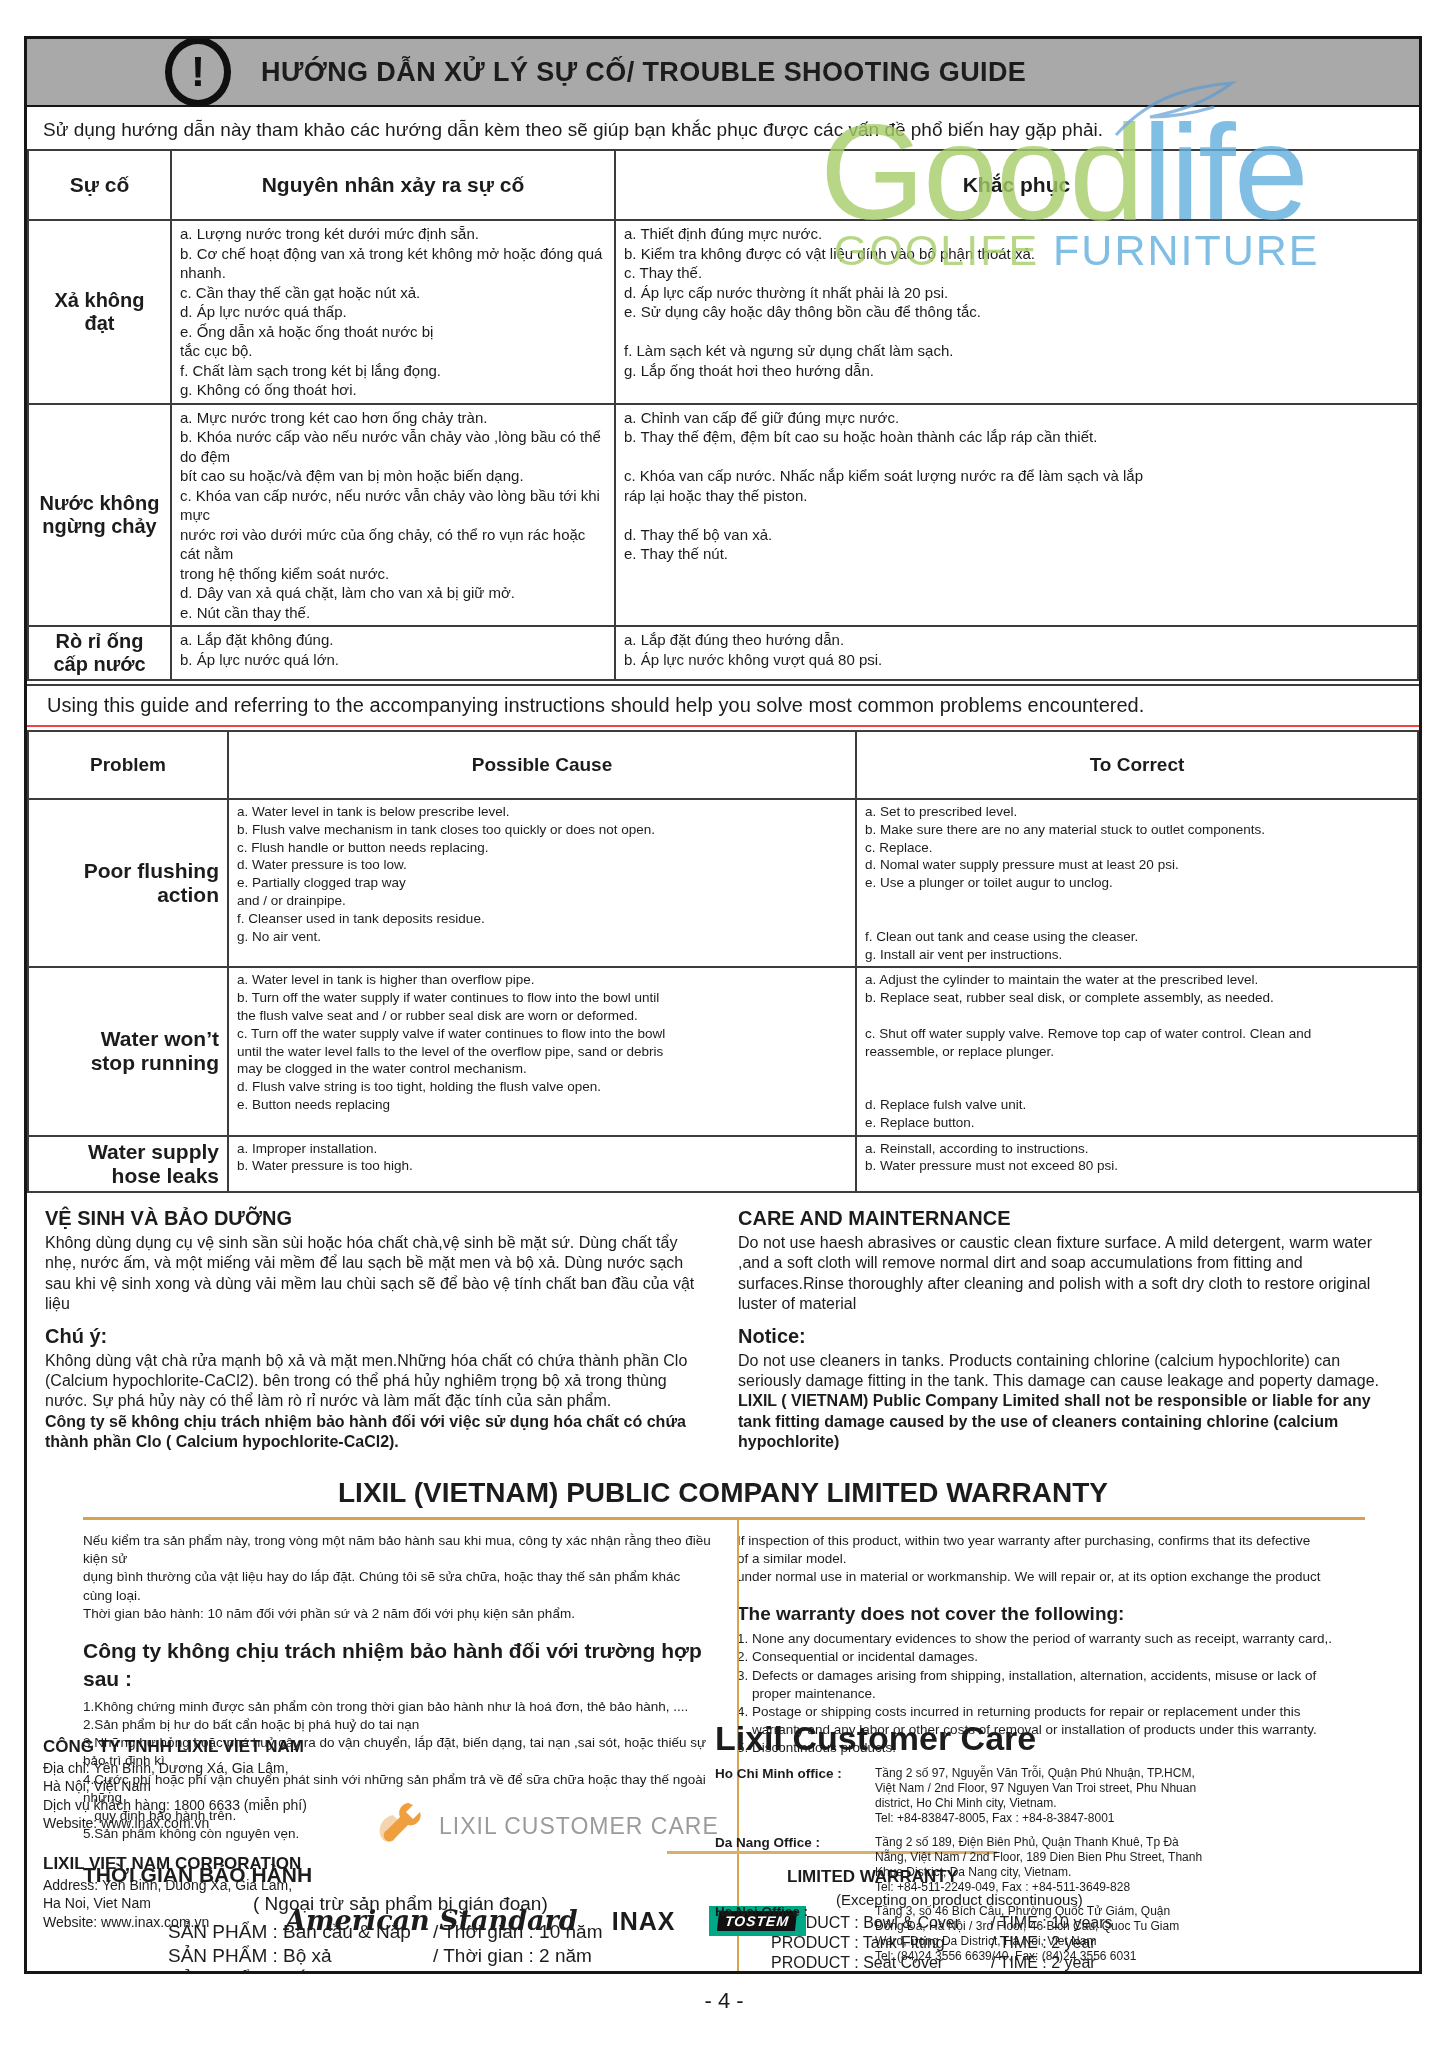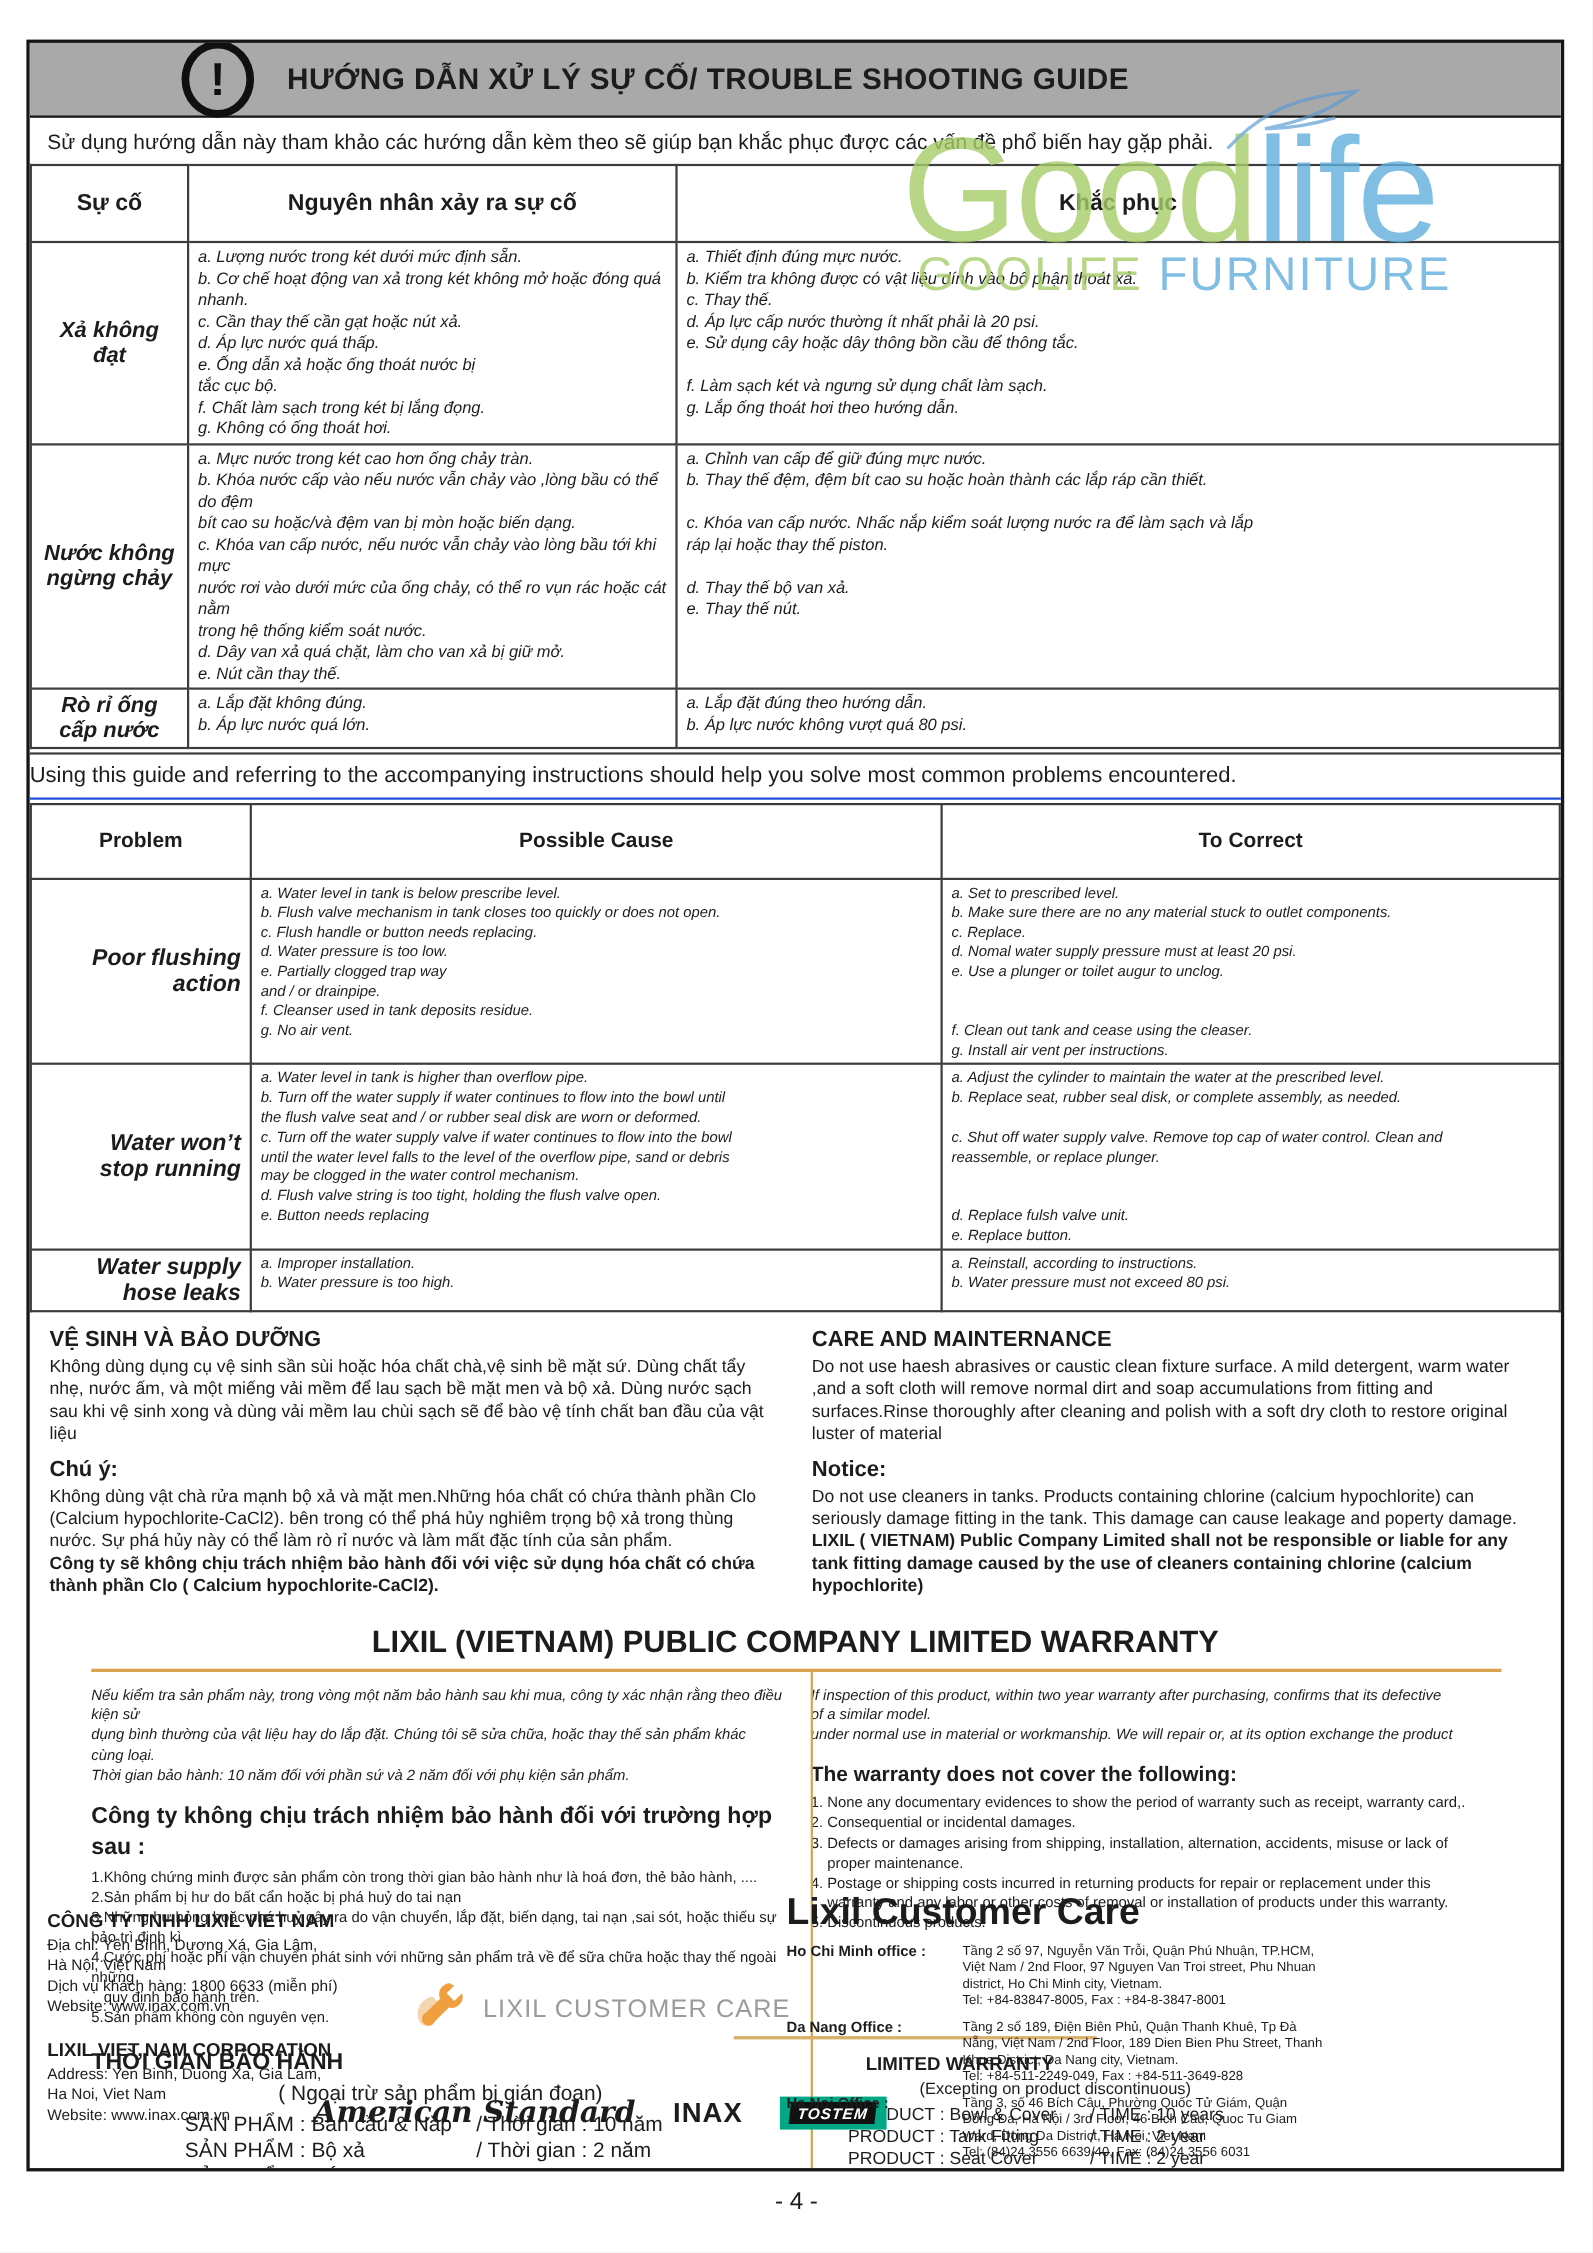--- a/index.html
+++ b/index.html
@@ -22,25 +22,25 @@
   table.tbl{width:100%;border-collapse:collapse;table-layout:fixed;}
   .tbl th,.tbl td{border:2px solid #3c3c3c;box-sizing:border-box;padding:3px 8px;vertical-align:top;}
   .tbl th{text-align:center;font-weight:bold;vertical-align:middle;padding:22px 4px;}
   .tbl-vi th{font-size:21px;}
   .tbl-en th{font-size:19px;}
   .tbl-vi td.cause,.tbl-vi td.correct{font-size:15px;line-height:1.3;}
   .tbl-en td.cause,.tbl-en td.correct{font-size:13.5px;line-height:1.32;}
   td.problem{text-align:center;vertical-align:middle;font-weight:bold;}
   .tbl-vi td.problem{font-size:20px;}
   .tbl-en td.problem{font-size:21px;text-align:right;}
-  .pre{white-space:pre-line;font-style:italic;}
+  .pre{white-space:pre-line;}
   .prew{white-space:pre-wrap;}
 
-  .note-row{border-top:2px solid #3c3c3c;border-bottom:2px solid #1d4ed8;
-            margin:3px 0;padding:8px 0;font-size:20px;}
+  .note-row{border-top:2px solid #3c3c3c;border-bottom:2px solid #ef4444;
+            margin:3px 0;padding:8px 20px;font-size:20px;}
 
   
   .care{display:flex;gap:28px;padding:14px 16px 4px 18px;}
   .care-col{flex:1;min-width:0;}
   .care h3{margin:0 0 3px 0;font-size:20px;}
   .care .body{margin:0 0 10px 0;font-size:16px;line-height:1.28;}
   .care .bold{font-weight:bold;}
 
   
   .warranty-title{text-align:center;font-size:28px;font-weight:bold;margin:10px 0 8px;}

